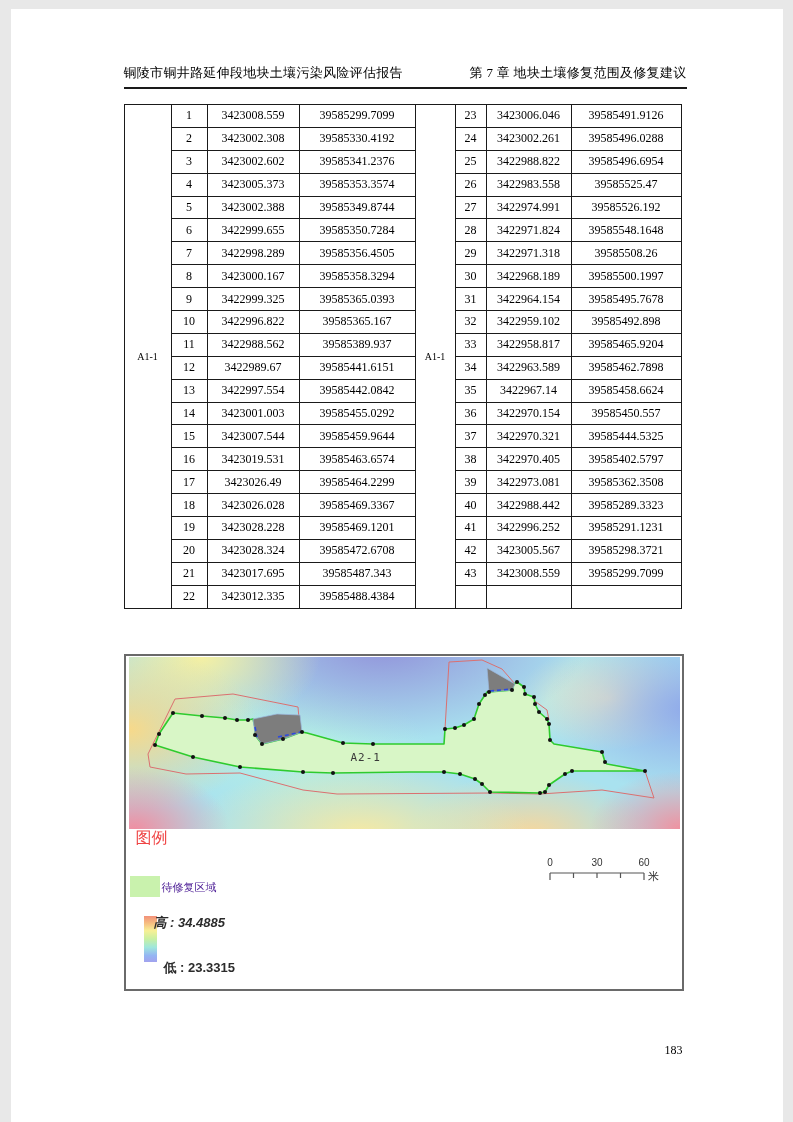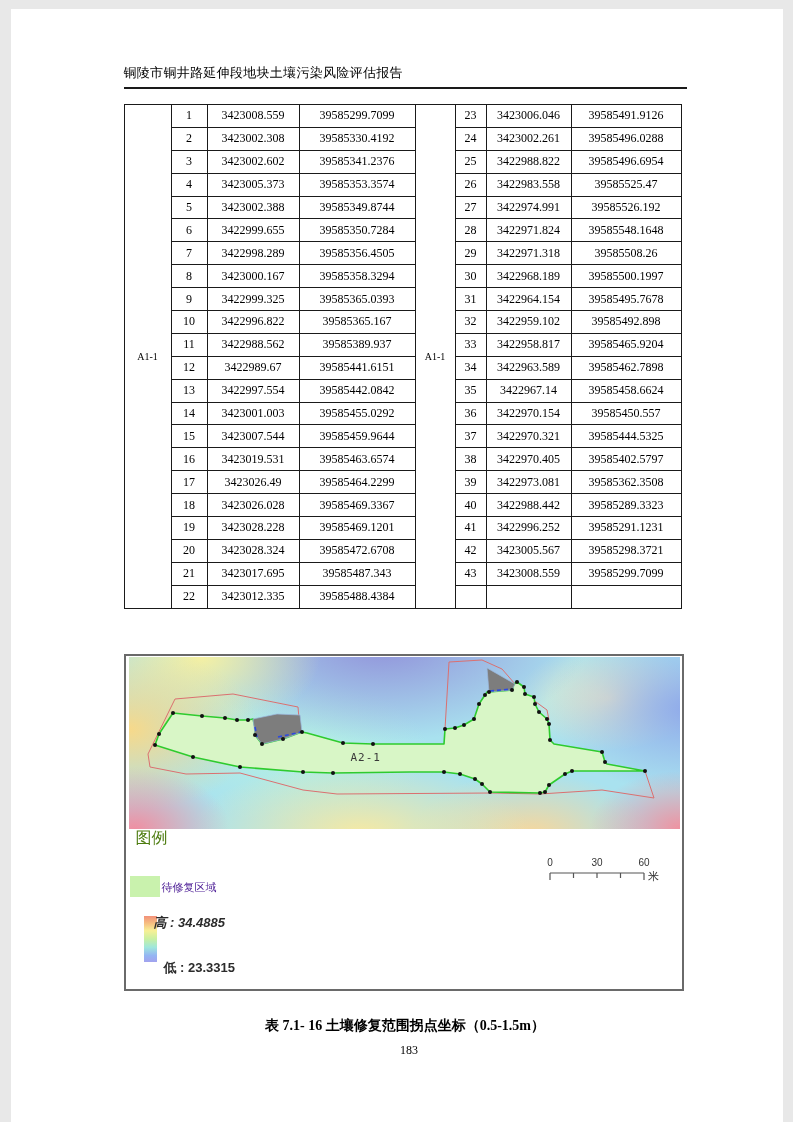--- a/index.html
+++ b/index.html
@@ -39,50 +39,51 @@
               stroke-width:1.6;stroke-linejoin:round;}
   .poly-gray{fill:var(--gray-area,#7d7d7d);stroke:#9bb8e0;stroke-width:0.7;}
   .line-red{fill:none;stroke:var(--boundary-red,#db7070);stroke-width:1;stroke-linejoin:round;}
   .dash-blue{fill:none;stroke:var(--blue-dash,#2b49e0);stroke-width:1.6;stroke-dasharray:4 3;}
   .dot{fill:var(--vertex-dot,#111);}
   .area-label{position:absolute;left:222px;top:94px;font-family:"DejaVu Sans Mono",monospace;
               font-size:11px;color:#3a3a3a;letter-spacing:1px;}
 
   
   .legend-title{position:absolute;left:10px;top:172px;font-family:"Liberation Sans",sans-serif;
-                font-size:16px;color:#4d7c0f;}
+                font-size:16px;color:#ef4444;}
   .legend-swatch{position:absolute;left:4px;top:220px;width:30px;height:21px;
                  background:var(--legend-swatch,#c9f2ad);}
   .legend-label{position:absolute;left:36px;top:224px;font-family:"Liberation Sans",sans-serif;
                 font-size:11px;color:#4c1d95;}
   .ramp{position:absolute;left:18px;top:260px;width:13px;height:46px;
         background:linear-gradient(180deg,#f2917a 0%,#f6bc80 15%,#f7f096 32%,#c9f0a2 50%,
                    #9fe7dc 68%,#94b5f3 86%,#a2a2ee 100%);}
   .ramp-high{position:absolute;left:28px;top:258px;font-family:"Liberation Sans",sans-serif;
              font-weight:bold;font-size:13px;color:#2b2b2b;font-style:italic;}
   .ramp-low{position:absolute;left:38px;top:303px;font-family:"Liberation Sans",sans-serif;
             font-weight:bold;font-size:13px;color:#2b2b2b;}
   .scalebar{position:absolute;left:416px;top:200px;width:135px;height:30px;}
   .scalebar text{font-family:"Liberation Sans",sans-serif;font-size:10px;fill:#333;}
   .scalebar .sb-line{stroke:#555;stroke-width:1.2;fill:none;}
 
   
   .caption{position:absolute;left:113px;width:563px;text-align:center;font-weight:bold;
            font-size:14px;}
   .cap1{top:986px;} .cap2{top:1008px;}
-  .page-number{position:absolute;left:117px;width:563px;text-align:center;top:1034px;
+  .page-number{position:absolute;left:109px;width:563px;text-align:right;top:1034px;
                font-size:12px;}
 </style>
 </head>
 <body>
 
 <div class="page">
 
   <div class="header">
     <span>铜陵市铜井路延伸段地块土壤污染风险评估报告</span>
+    <span>第 7 章  地块土壤修复范围及修复建议</span>
   </div>
   <div class="header-rule"></div>
 
   <table class="coords">
     <colgroup>
       <col style="width:47px">
         <col style="width:36px">
         <col style="width:92px">
         <col style="width:116px">
       <col style="width:40px">
@@ -354,16 +355,15 @@
     <svg class="scalebar" viewBox="0 0 135 30" width="135" height="30">
       <text x="8" y="10" text-anchor="middle">0</text>
       <text x="55" y="10" text-anchor="middle">30</text>
       <text x="102" y="10" text-anchor="middle">60</text>
       <path class="sb-line" d="M8,17 L102,17 M8,17 L8,24 M31.5,17 L31.5,22 M55,17 L55,22 M78.5,17 L78.5,22 M102,17 L102,24"></path>
       <text x="106" y="24" style="font-size:11px">米</text>
     </svg>
 
   </div>
 
-  <div class="caption cap2">表 7.1- 16 土壤修复范围拐点坐标（0.5-1.5m）</div>
   <div class="page-number">183</div>
 
 </div>
 
 </body></html>

